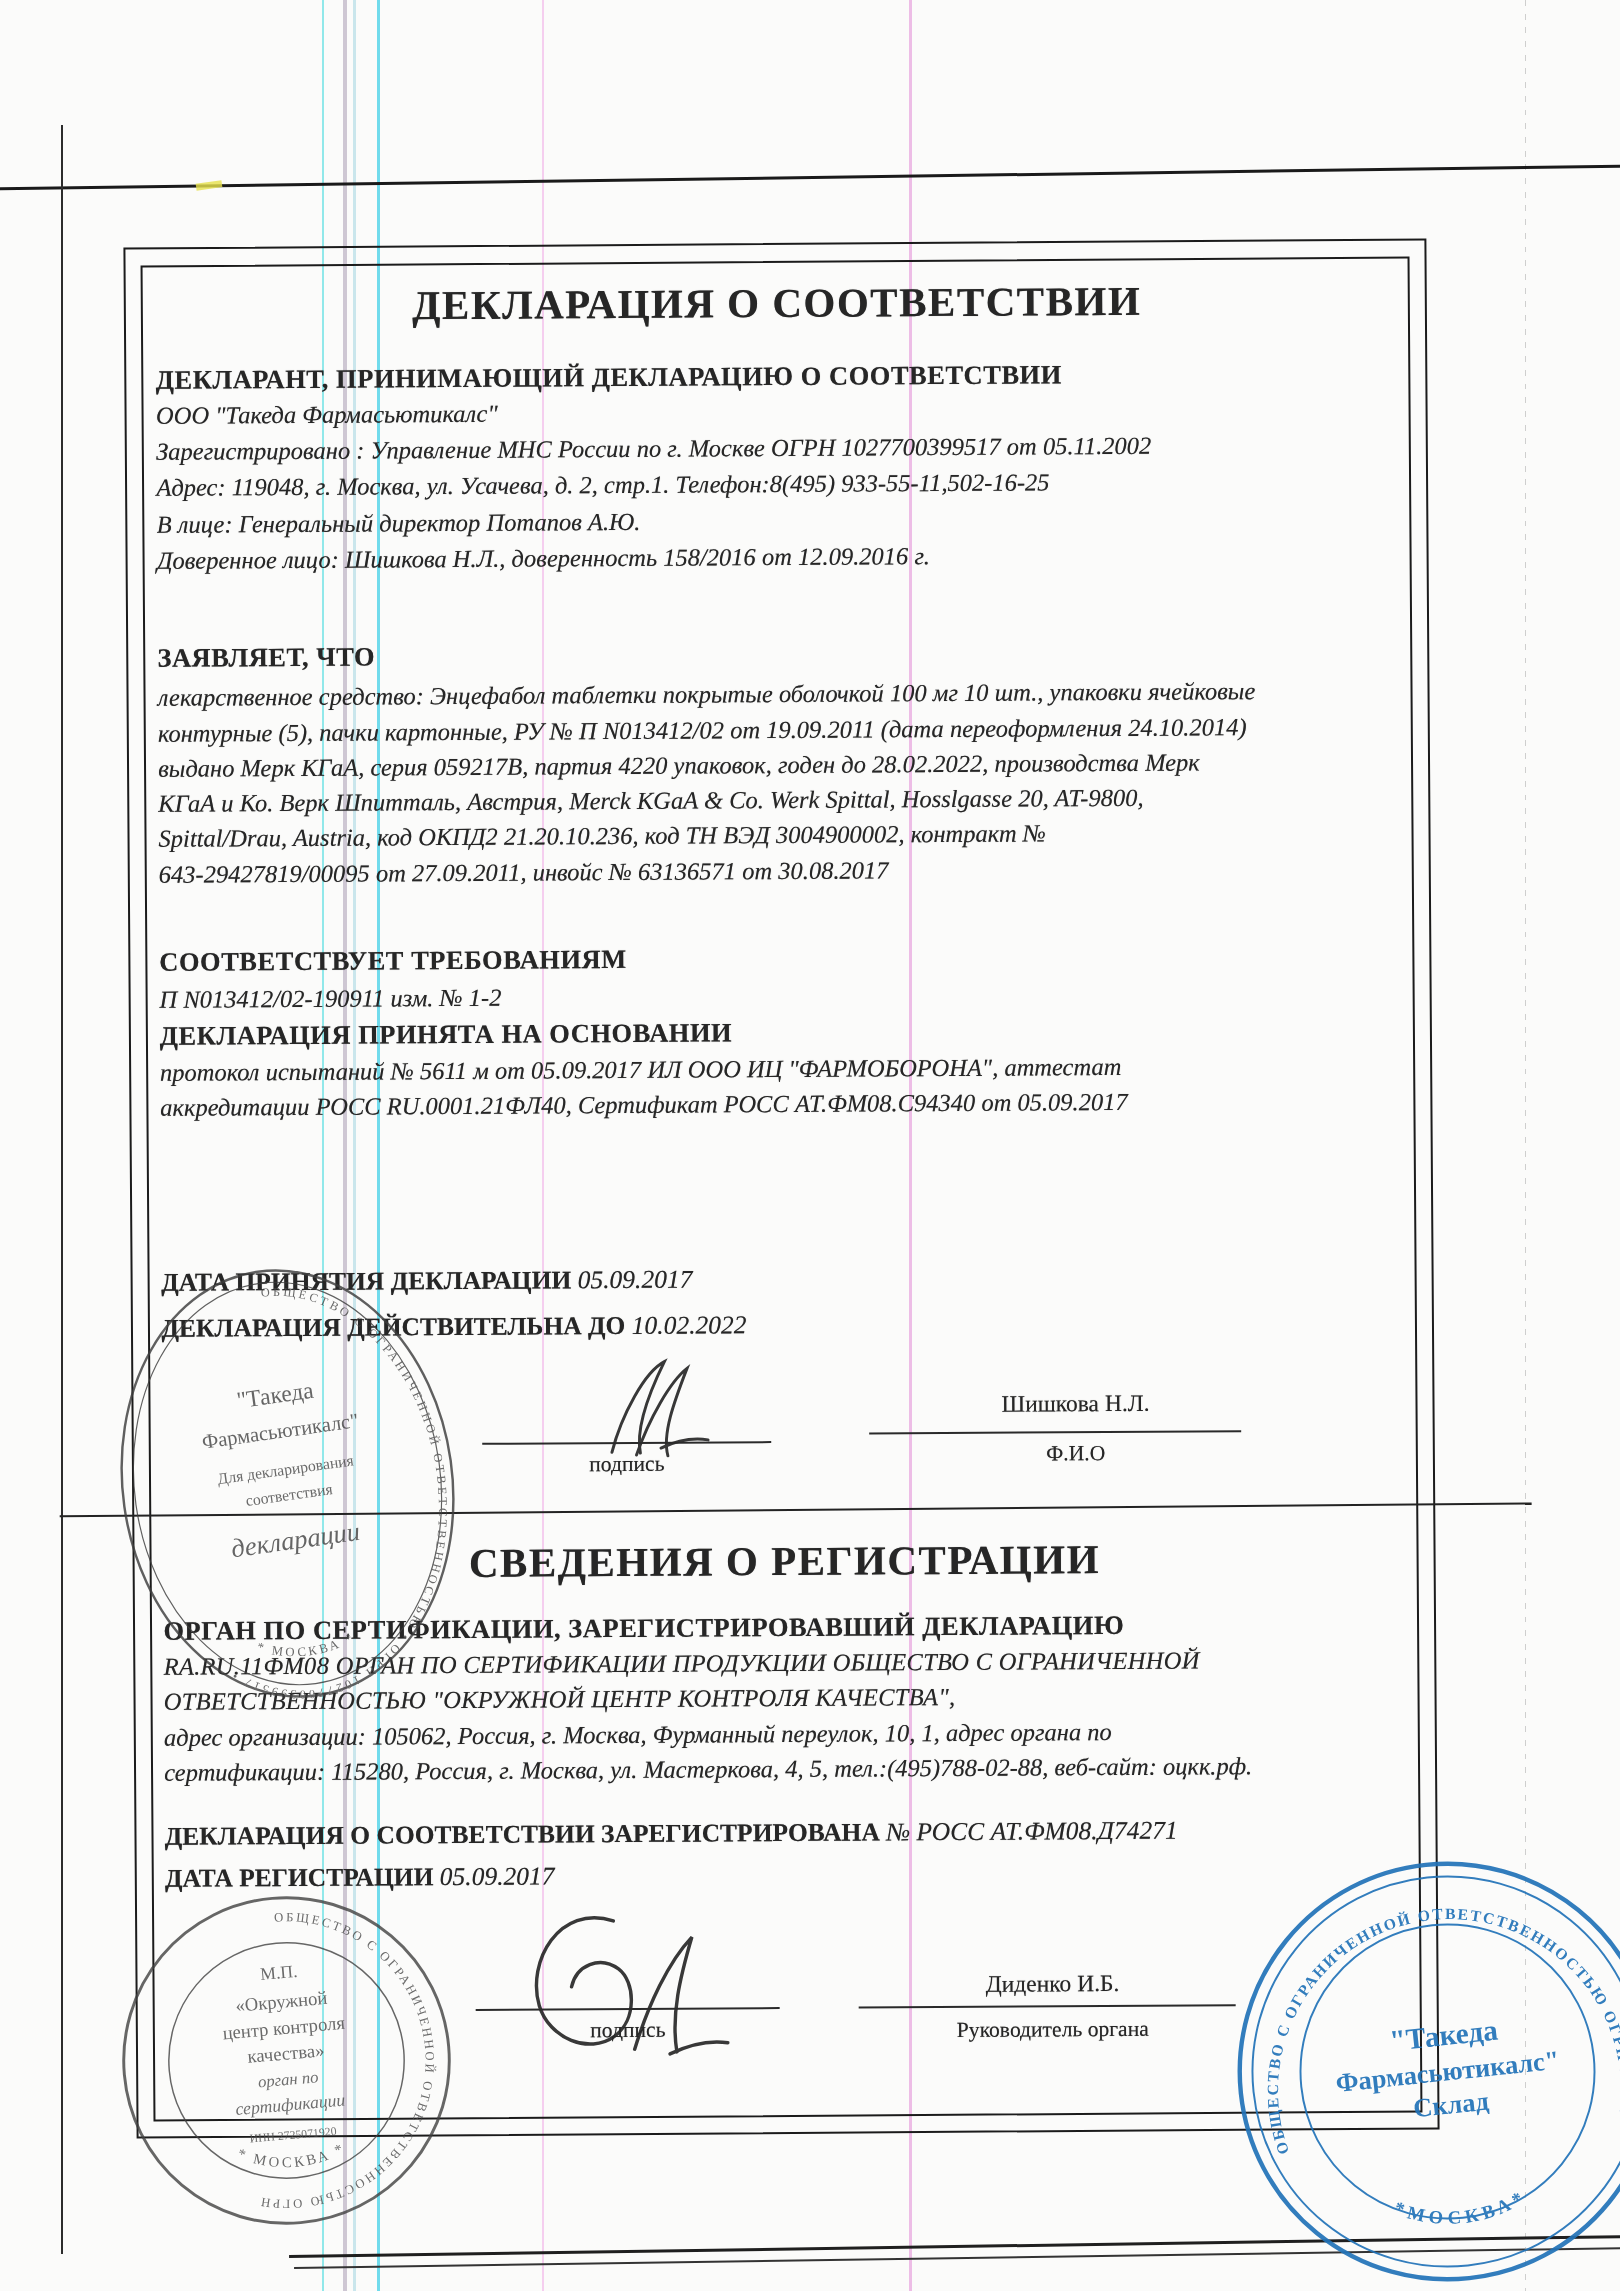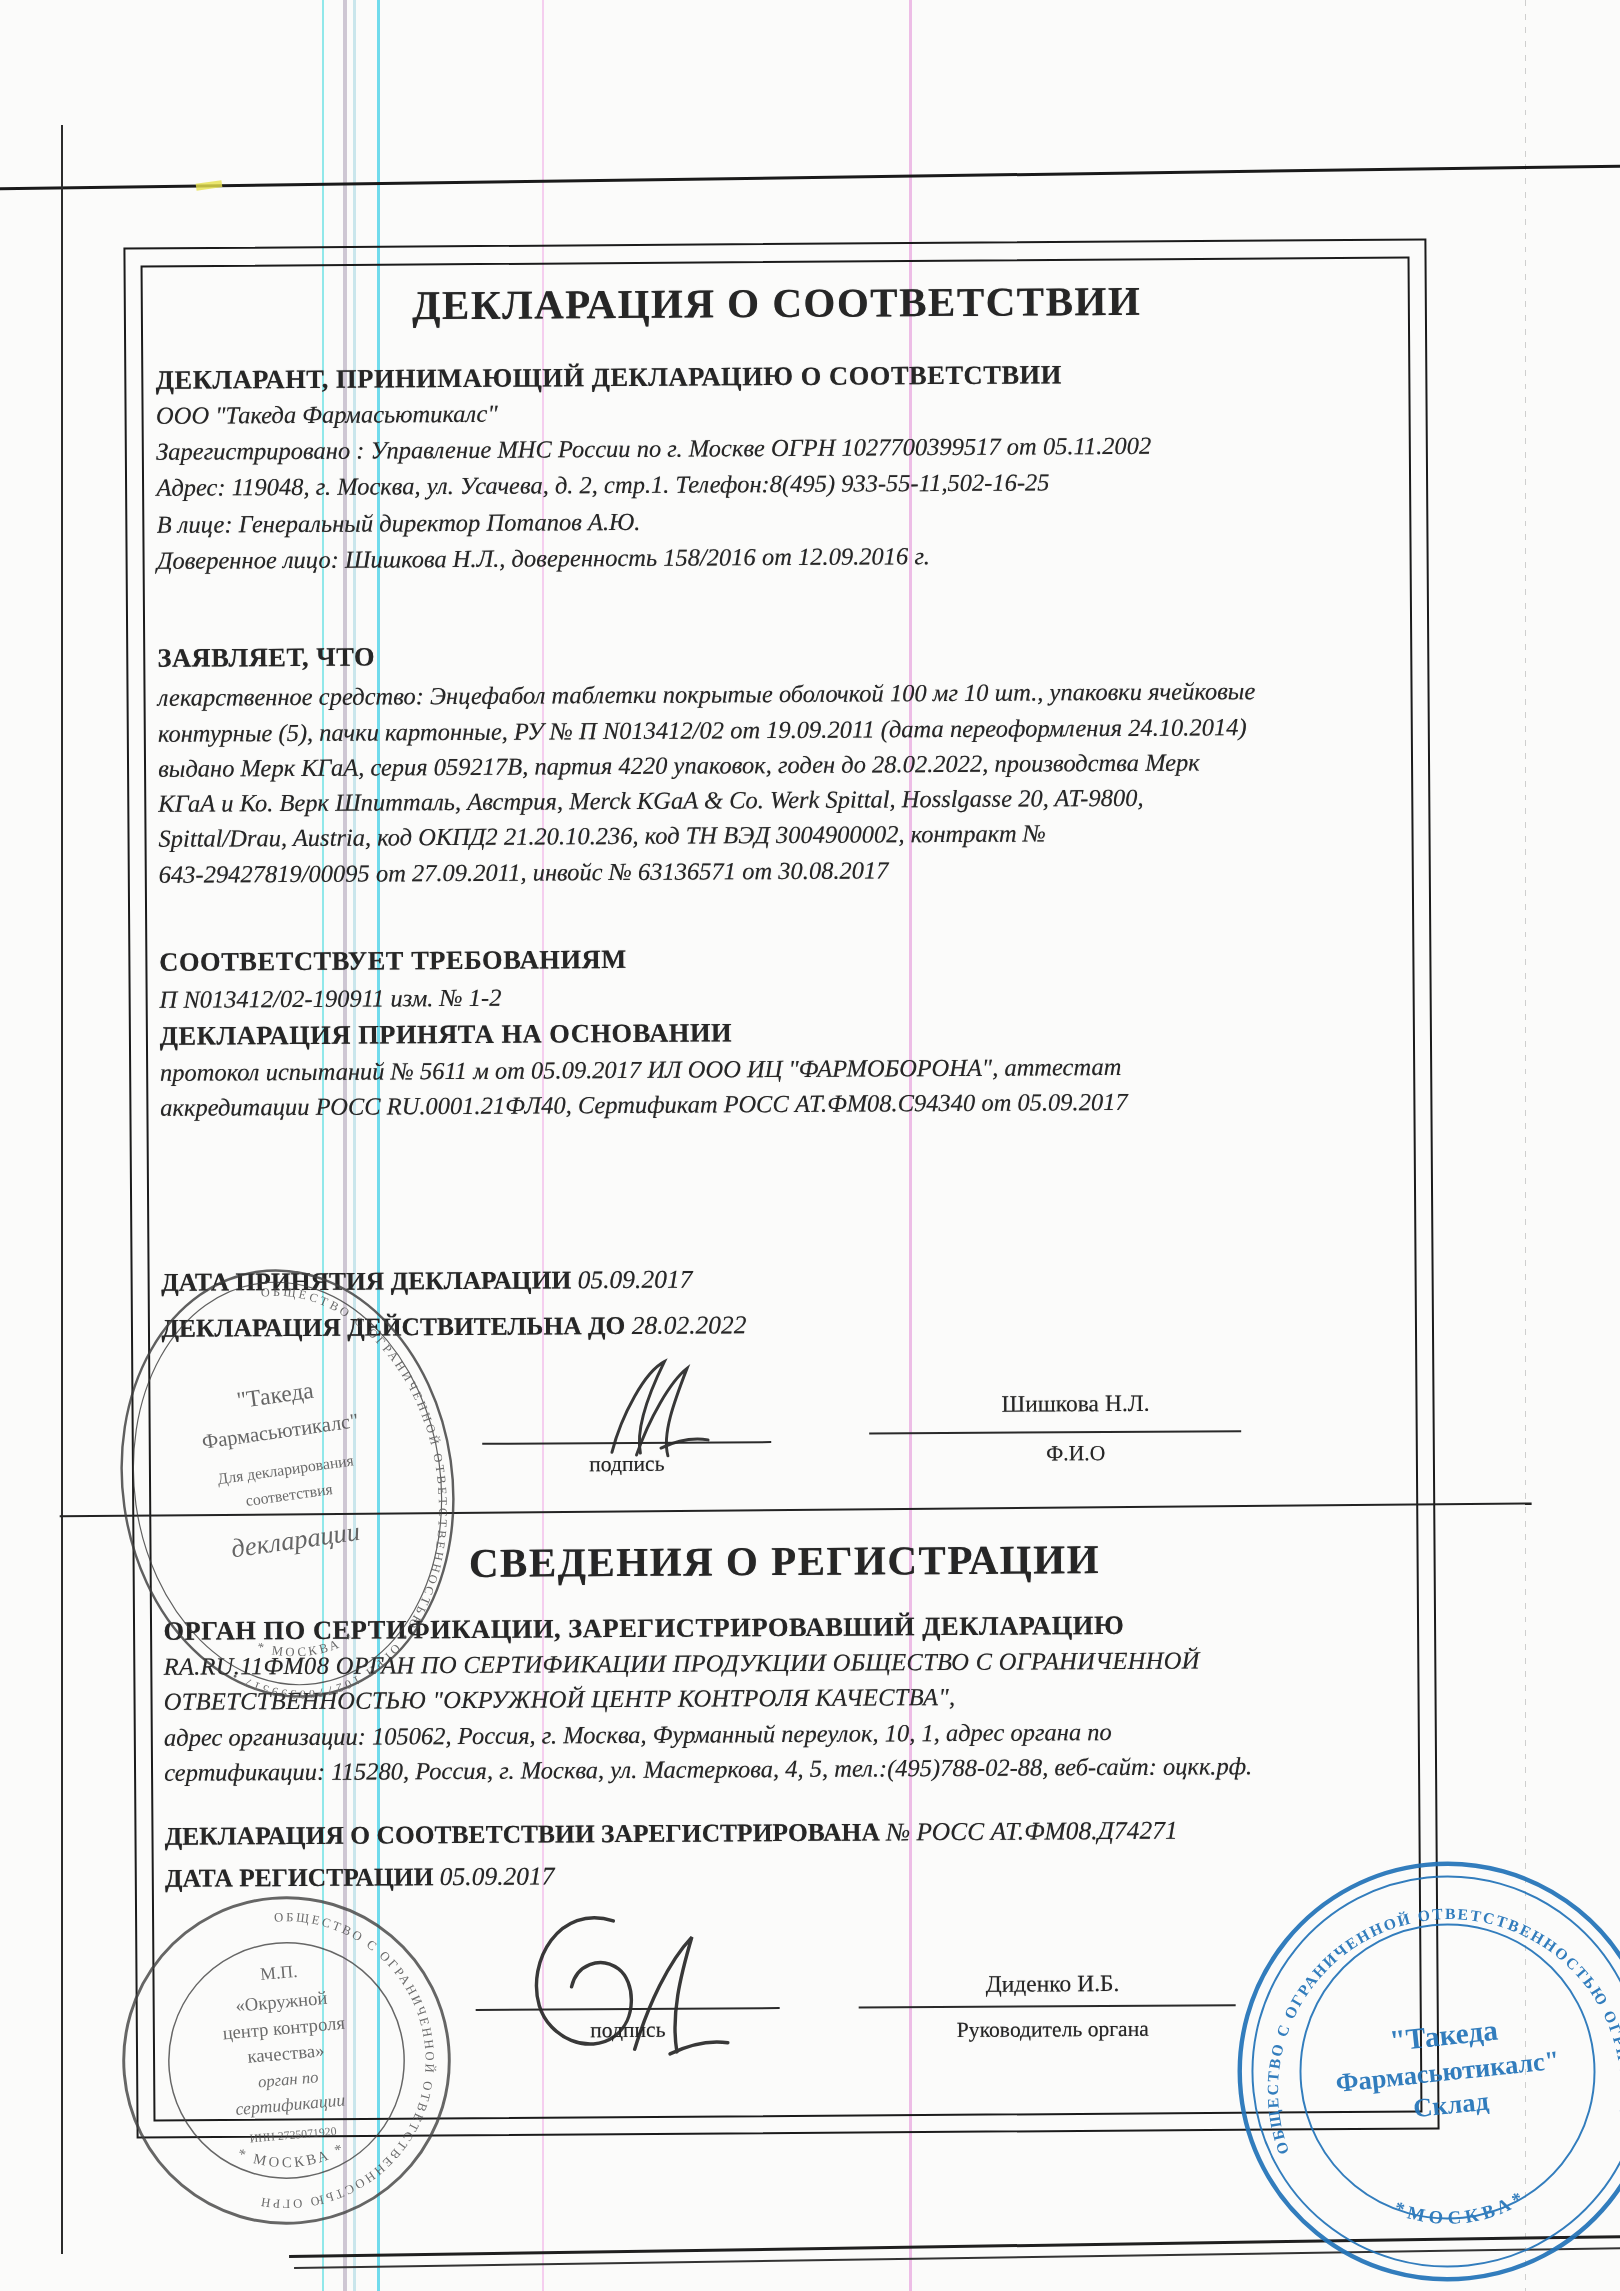--- a/index.html
+++ b/index.html
@@ -67,21 +67,21 @@
   <div class="abs ink sec nw" style="left:160px;top:1017px;">ДЕКЛАРАЦИЯ ПРИНЯТА НА ОСНОВАНИИ</div>
   <div class="abs ink body nw" style="left:160px;top:1055px;">протокол испытаний № 5611 м от 05.09.2017 ИЛ ООО ИЦ "ФАРМОБОРОНА", аттестат</div>
   <div class="abs ink body nw" style="left:160px;top:1090px;">аккредитации РОСС RU.0001.21ФЛ40, Сертификат РОСС АТ.ФМ08.С94340 от 05.09.2017</div>
 
   <div class="abs ink capline nw" style="left:160px;top:1264px;">
     <span>ДАТА ПРИНЯТИЯ ДЕКЛАРАЦИИ</span>
     <span class="val">05.09.2017</span>
   </div>
   <div class="abs ink capline nw" style="left:160px;top:1310px;">
     <span>ДЕКЛАРАЦИЯ ДЕЙСТВИТЕЛЬНА ДО</span>
-    <span class="val">28.02.2022</span>
+    <span class="val">10.02.2022</span>
   </div>
 
   <svg class="stamp-svg" style="left:588px;top:1355px;" width="167" height="108" viewBox="0 0 170 110">
     <g fill="none" stroke="#232323" stroke-width="3" stroke-linecap="round" opacity=".9">
       <path d="M 22,98 C 32,60 56,16 76,6 C 61,36 46,74 51,99"></path>
       <path d="M 47,101 C 60,64 82,26 99,13 C 86,46 73,80 79,102"></path>
       <path d="M 72,94 C 87,87 102,83 120,86"></path>
     </g>
   </svg>
   <div class="abs sigline" style="left:480px;top:1441px;width:289px;"></div>

